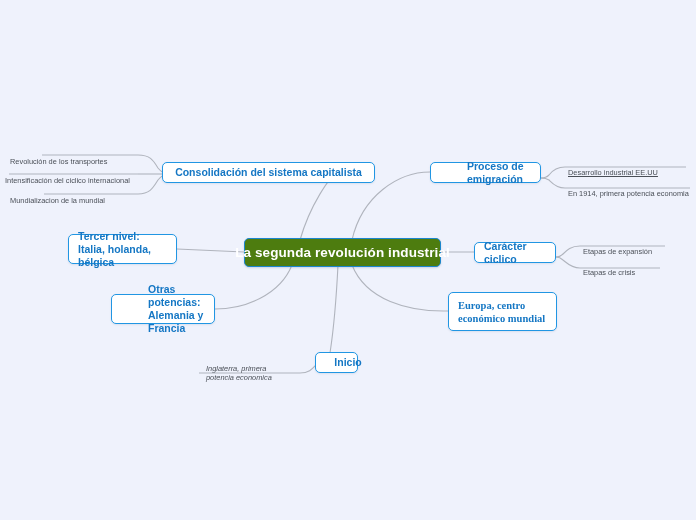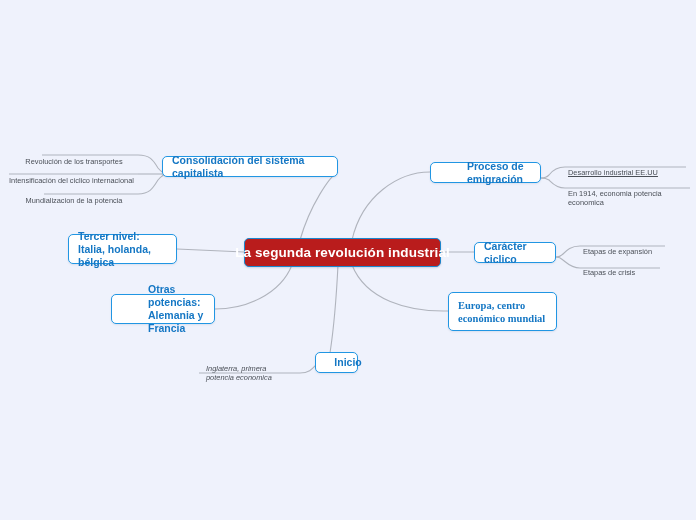--- a/index.html
+++ b/index.html
@@ -10,21 +10,21 @@
     overflow:hidden;
     position:relative;
   }
   #canvas{position:absolute;inset:0;width:696px;height:520px;}
   svg.links{position:absolute;left:0;top:0;width:696px;height:520px;}
   svg.links path{fill:none;stroke:#b0b4bd;stroke-width:1.1;}
 
   .node{position:absolute;box-sizing:border-box;justify-content:flex-end;}
 
   .root{
-    background:#b91c1c;
+    background:#4d7c0f;
     border:1px solid #1b86cd;
     border-radius:5px;
     color:#ffffff;
     font-weight:bold;
     font-size:13.5px;
     letter-spacing:.1px;
     display:flex;align-items:center;justify-content:center;
     box-shadow:0 1px 2px rgba(40,70,120,.18);
     white-space:nowrap;
   }
@@ -45,21 +45,21 @@
   .branch.multi{align-items:center;}
 
   .leaf{
     position:absolute;
     color:#4a4f57;
     font-size:7.4px;
     line-height:9.6px;
     white-space:pre-line;
     padding-bottom:2px;
   }
-  .leaf.right-align{text-align:center;}
+  .leaf.right-align{text-align:left;}
   .leaf.left-align{text-align:left;}
 </style>
 </head>
 <body>
 
 <div id="canvas">
 
   <svg class="links" viewBox="0 0 696 520">
 
     <path d="M 300 240 C 310 205, 330 176, 338 172"></path>
@@ -94,46 +94,46 @@
     <path d="M 580 268 C 571 268, 567 263, 563 260 C 560 257, 558 257, 556 257"></path>
 
     <path d="M 300 373 L 199 373"></path>
     <path d="M 300 373 C 310 373, 313 368, 317 364 C 319 362, 320 362, 322 362"></path>
   </svg>
 
   <div class="node root" style="left:244px;top:238px;width:197px;height:29px;">
     <span>La segunda revolución industrial</span>
   </div>
 
-  <div class="node branch center" style="left:162px;top:156px;width:176px;height:21px;">
+  <div class="node branch center" style="left:162px;top:162px;width:213px;height:21px;">
     <span>Consolidación del sistema capitalista</span>
   </div>
 
   <div class="leaf right-align" style="left:10px;top:147px;width:128px;">
     <span>Revolución de los transportes</span>
   </div>
 
   <div class="leaf right-align" style="left:5px;top:166px;width:133px;">
     <span>Intensificación del ciclico internacional</span>
   </div>
 
   <div class="leaf right-align" style="left:10px;top:186px;width:128px;">
-    <span>Mundializacion de la potencia</span>
+    <span>Mundializacion de la mundial</span>
   </div>
 
   <div class="node branch center" style="left:430px;top:162px;width:111px;height:21px;padding-left:36px;">
     <span>Proceso de emigración</span>
   </div>
 
   <div class="leaf left-align" style="left:568px;top:158px;width:125px;text-decoration:underline;">
     <span>Desarrollo industrial EE.UU</span>
   </div>
 
   <div class="leaf left-align" style="left:568px;top:179px;width:128px;">
-    <span>En 1914, economia potencia economica</span>
+    <span>En 1914, primera potencia economia</span>
   </div>
 
   <div class="node branch center" style="left:474px;top:242px;width:82px;height:21px;">
     <span>Carácter ciclico</span>
   </div>
 
   <div class="leaf left-align" style="left:583px;top:237px;width:100px;">
     <span>Etapas de expansión</span>
   </div>
 

